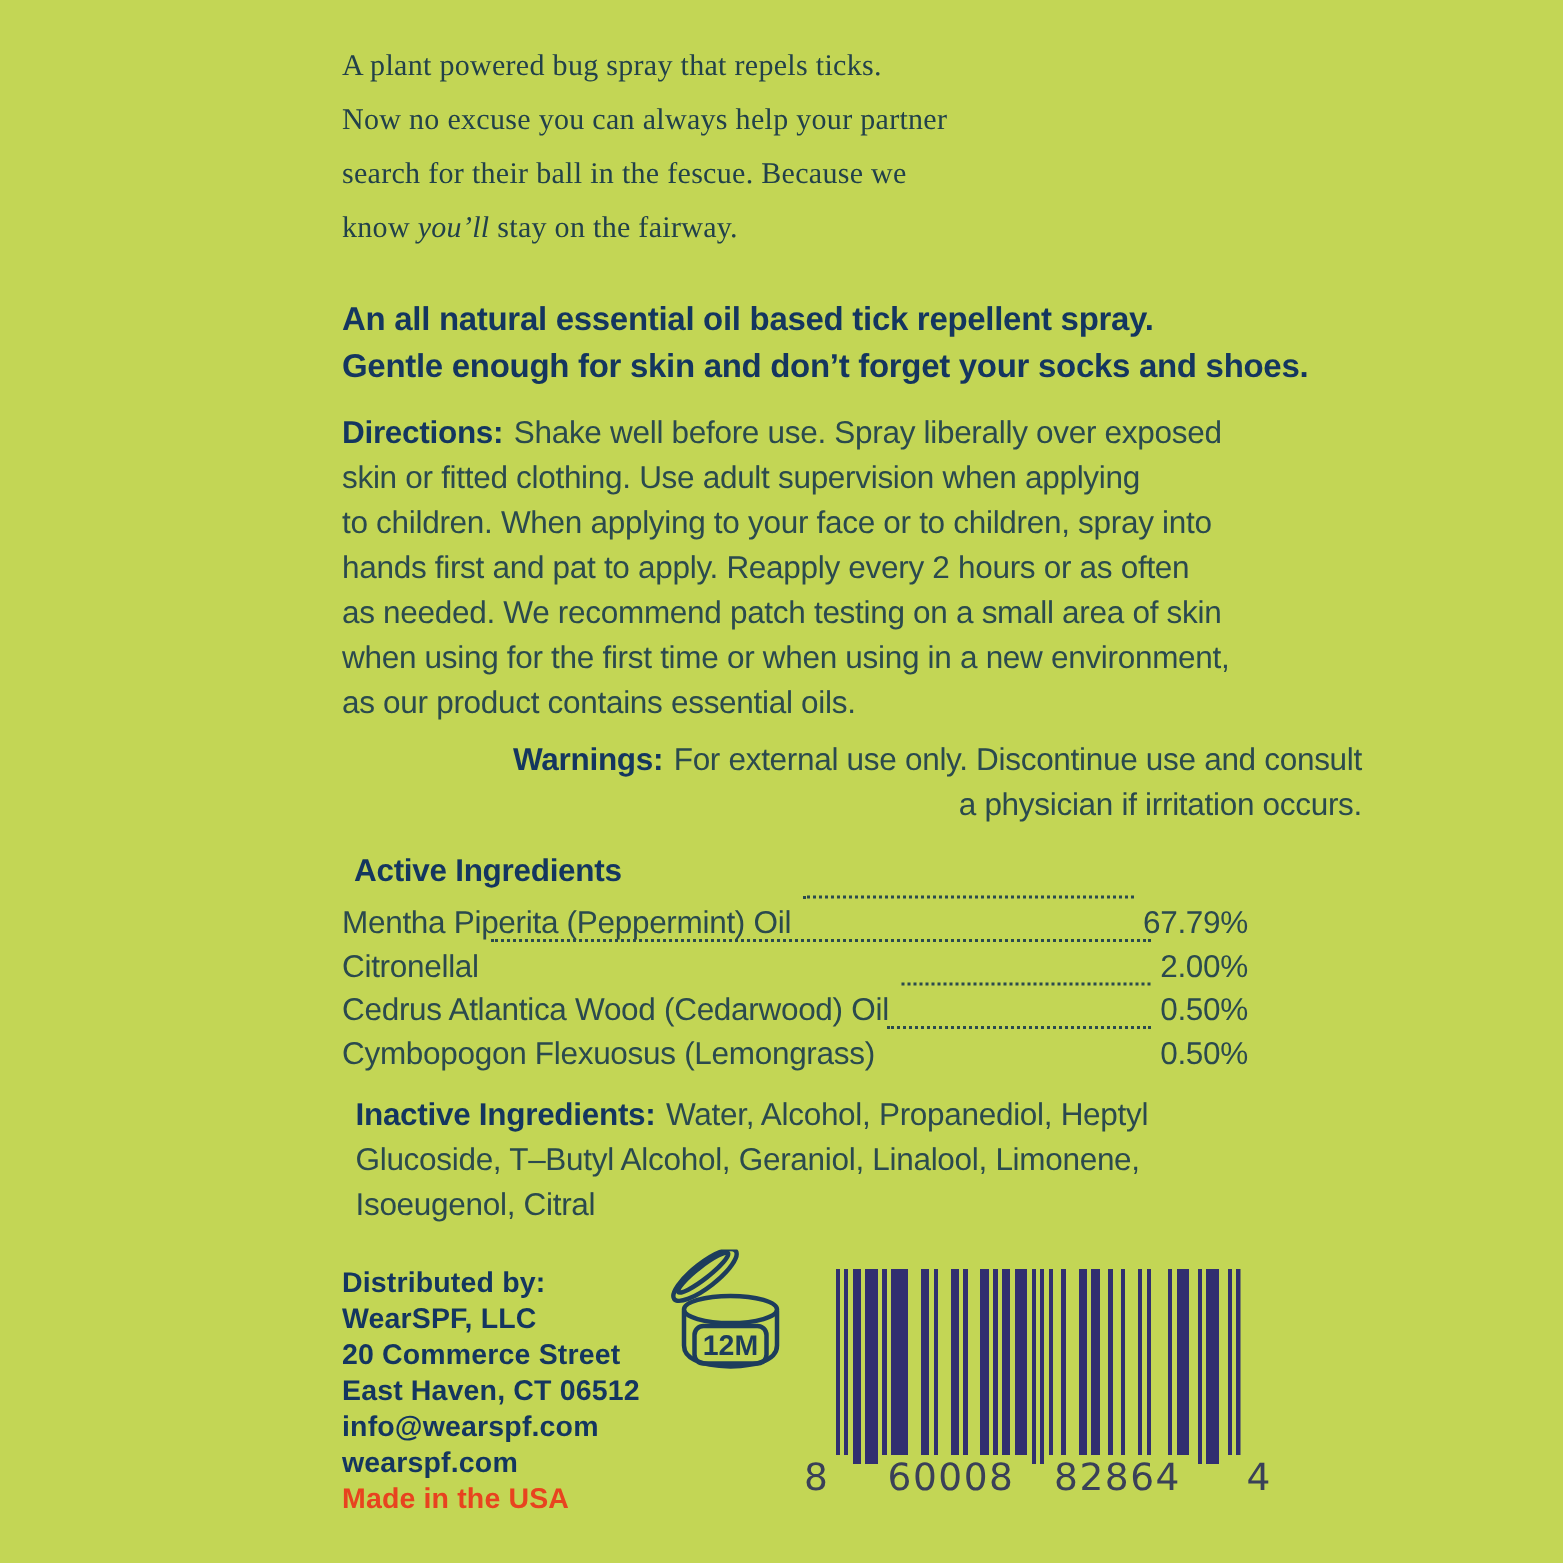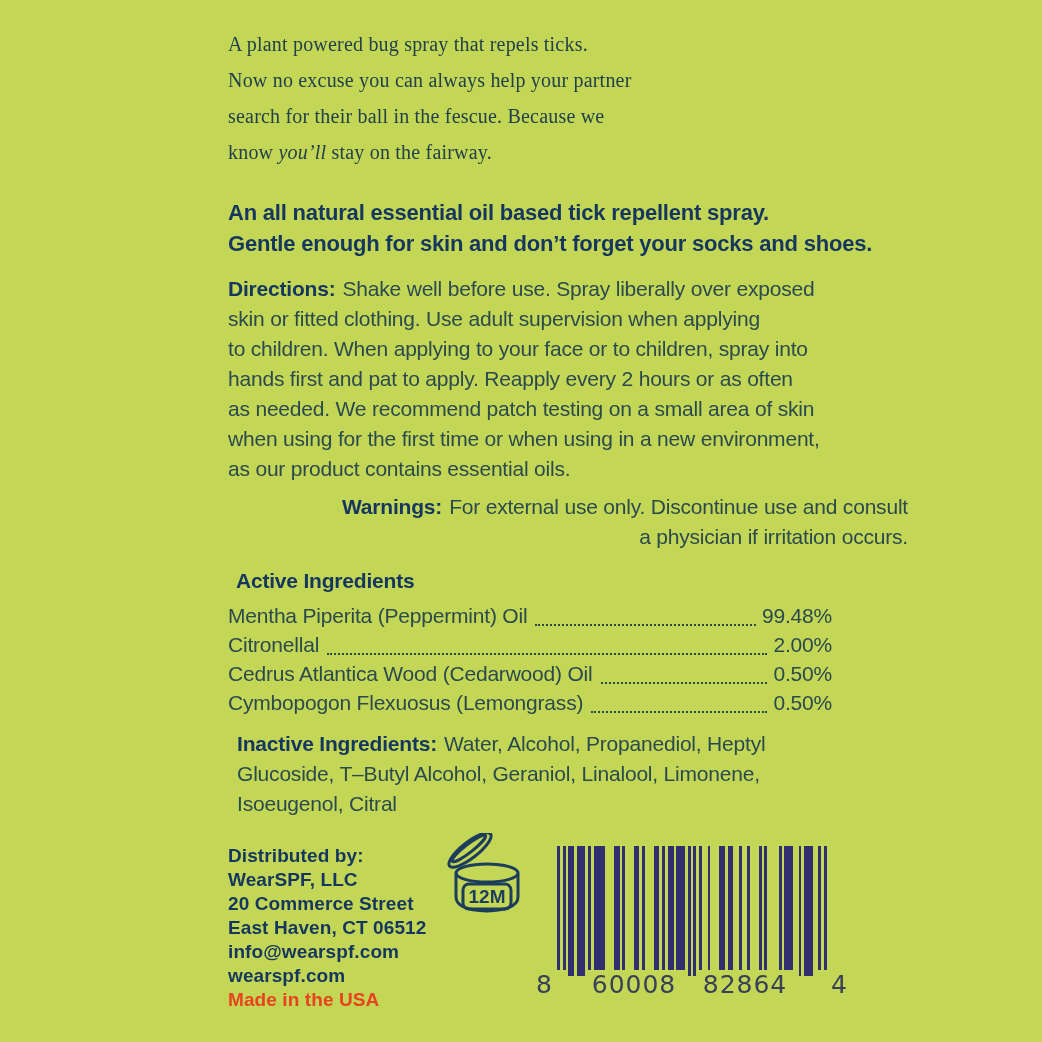--- a/index.html
+++ b/index.html
@@ -39,21 +39,21 @@
   .warnings{top:492px;text-align:right;}
   .inactive{top:729px;margin-left:9px;}
 
   
   .active{position:absolute;left:228px;top:567px;width:604px;}
   .active h3{
     margin:0 0 6px 8px;font-size:21px;line-height:28px;font-weight:700;
     letter-spacing:-.2px;color:var(--navy,#14365f);
   }
   .ing-row{
-    display:flex;align-items:flex-end;
+    display:flex;align-items:flex-start;
     font-size:21px;line-height:29px;letter-spacing:-.2px;
     color:var(--body-teal,#2b4a4e);
   }
   .ing-row .n{white-space:nowrap;}
   .ing-row .leader{
     flex:1;min-width:20px;margin:0 6px 0 8px;
     border-bottom:2.5px dotted var(--body-teal,#2b4a4e);
     transform:translateY(-4px);
   }
   .ing-row .v{white-space:nowrap;}
@@ -114,21 +114,21 @@
   <div class="para warnings">
     <span class="lead">Warnings:</span><span class="txt">For external use only. Discontinue use and consult
 a physician if irritation occurs.</span>
   </div>
 
   <div class="active">
     <h3>Active Ingredients</h3>
     <div class="ing-row">
       <span class="n">Mentha Piperita (Peppermint) Oil</span>
       <span class="leader"></span>
-      <span class="v">99.48%</span>
+      <span class="v">67.79%</span>
     </div>
     <div class="ing-row">
       <span class="n">Citronellal</span>
       <span class="leader"></span>
       <span class="v">2.00%</span>
     </div>
     <div class="ing-row">
       <span class="n">Cedrus Atlantica Wood (Cedarwood) Oil</span>
       <span class="leader"></span>
       <span class="v">0.50%</span>

